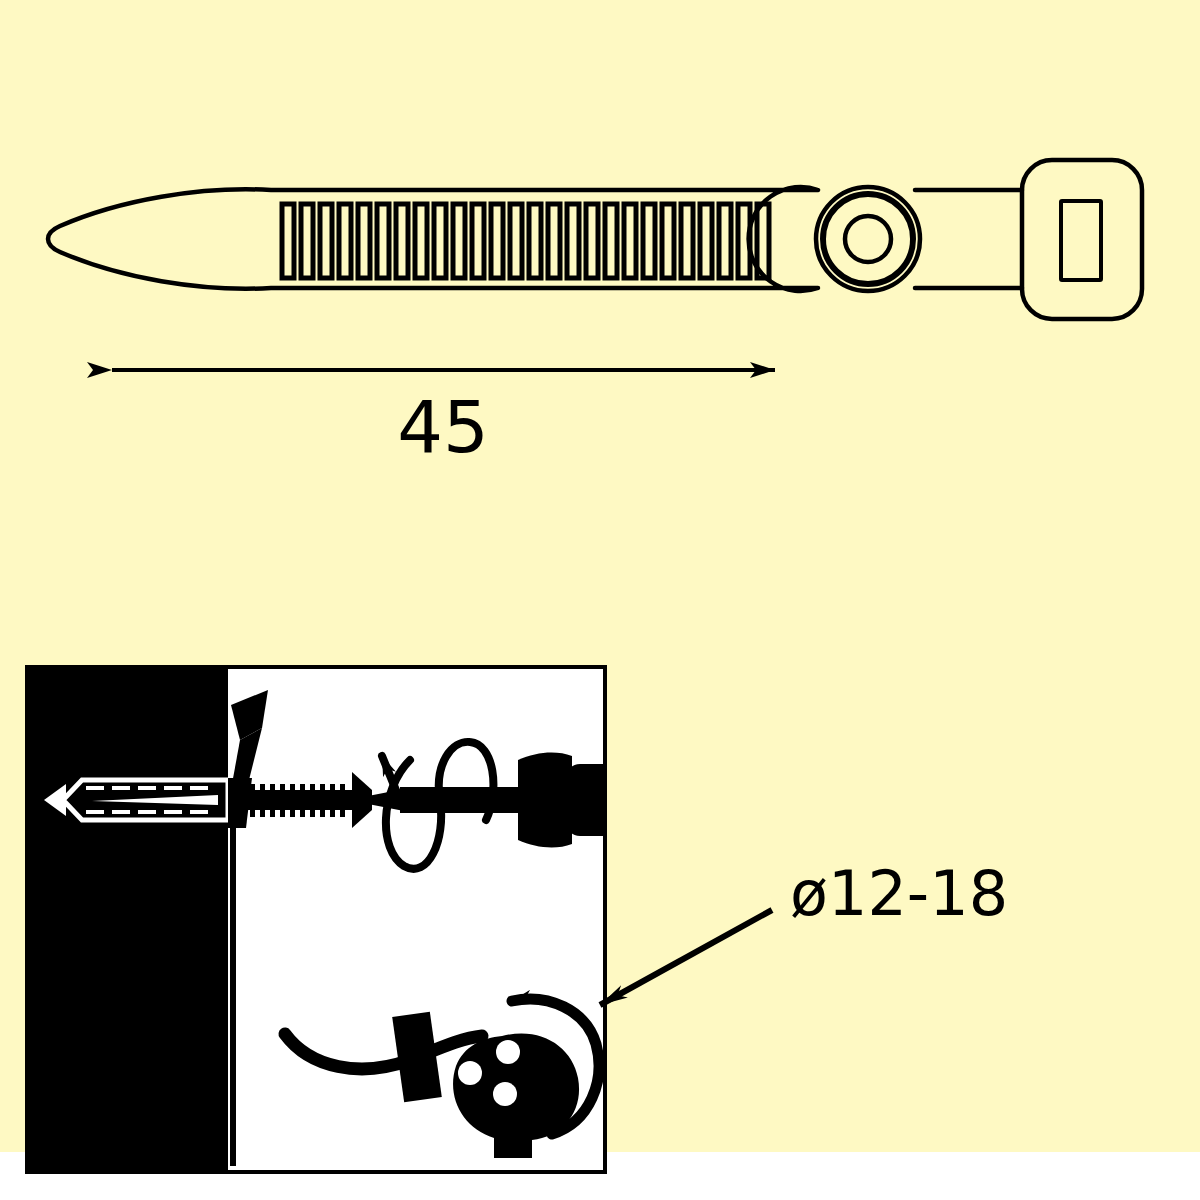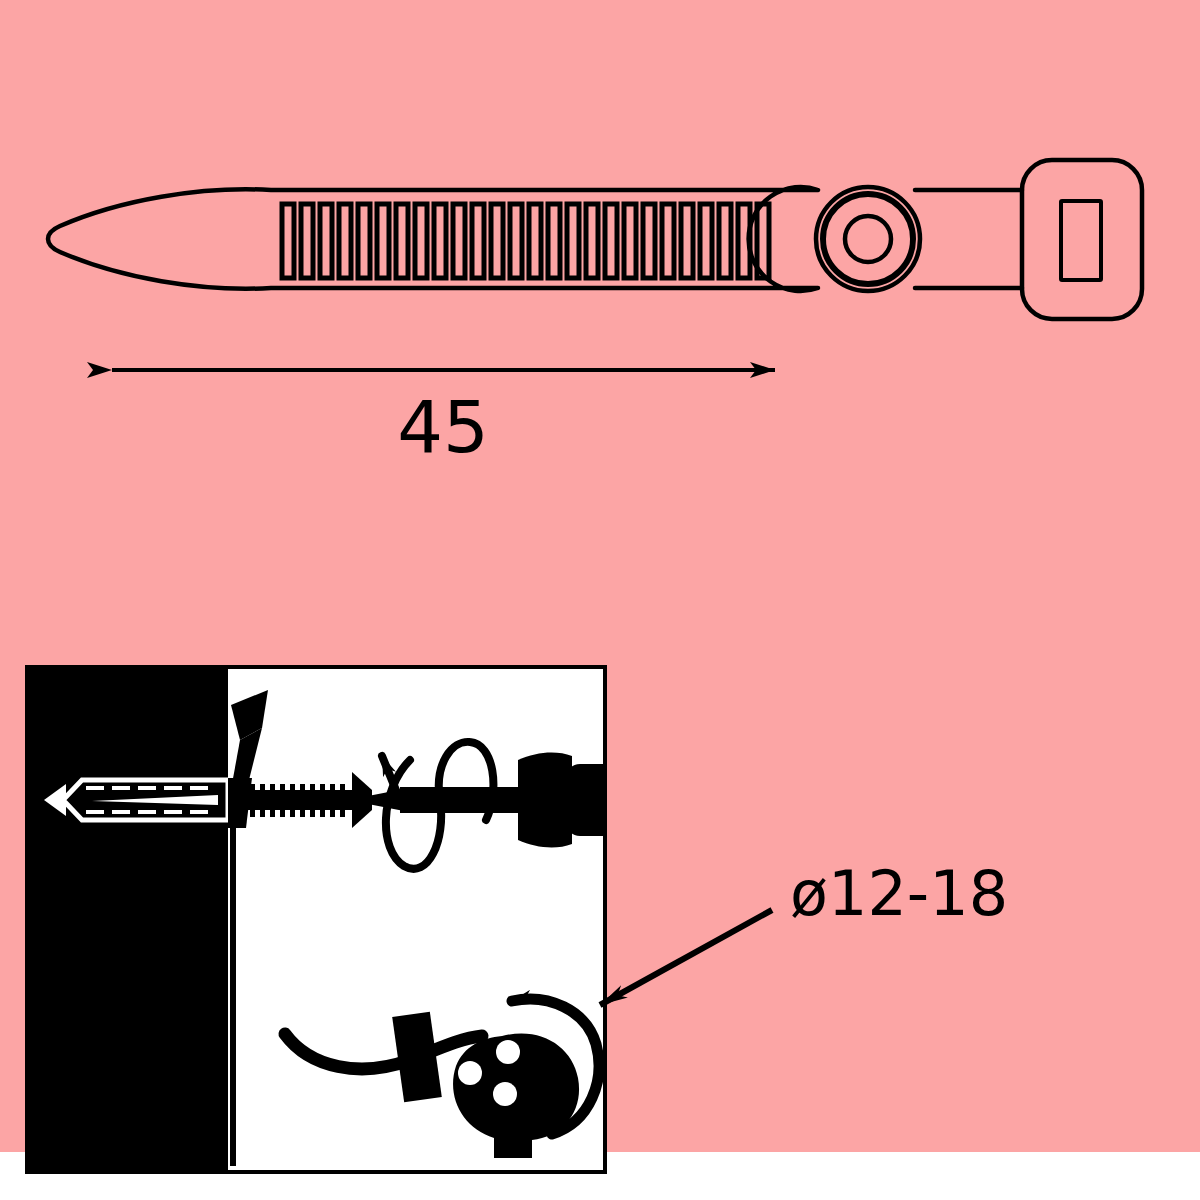--- a/index.html
+++ b/index.html
@@ -10,21 +10,21 @@
   body {
     width: 1200px;
     height: 1200px;
     font-family: "DejaVu Sans", sans-serif;
     overflow: hidden;
   }
   #sheet {
     position: relative;
     width: 1200px;
     height: 1152px;
-    background: #fca5a5;
+    background: #fef9c3;
   }
   #sheet svg {
     display: block;
     position: absolute;
     top: 0;
     left: 0;
   }
   .dim-text {
     font-family: "DejaVu Sans", sans-serif;
     font-weight: 400;

